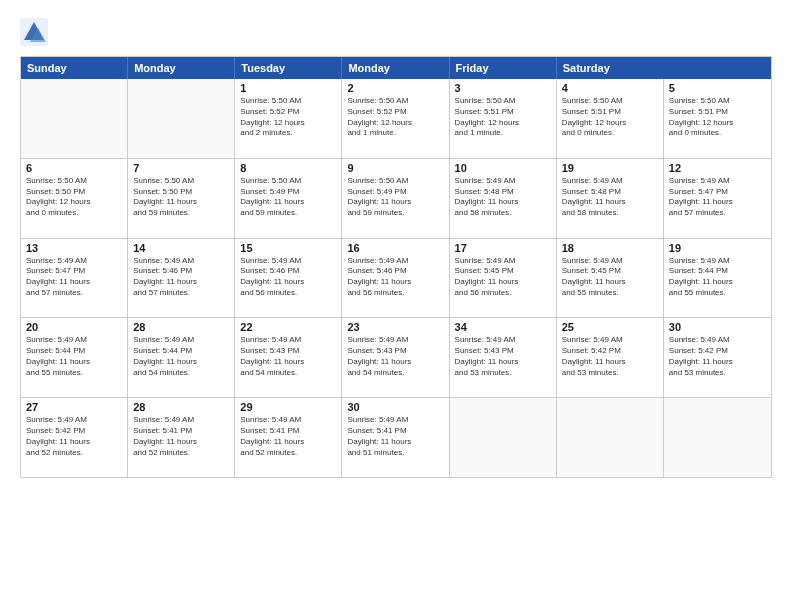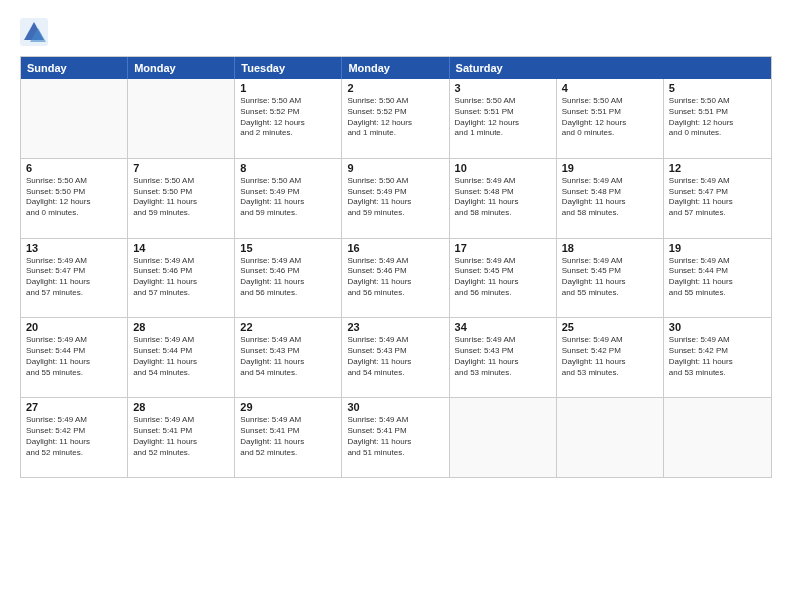--- a/index.html
+++ b/index.html
@@ -143,20 +143,21 @@
       <div class="subtitle"></div>
     </div>
   </div>
 
   <div class="calendar">
     <div class="cal-header" id="cal-header">
         <div class="cal-header-cell">Sunday</div>
         <div class="cal-header-cell">Monday</div>
         <div class="cal-header-cell">Tuesday</div>
         <div class="cal-header-cell">Monday</div>
+        <div class="cal-header-cell">Friday</div>
         <div class="cal-header-cell">Saturday</div>
       </div>
     <div class="cal-body" id="cal-body">
         <div class="cal-row">
           <div class="cal-cell empty"></div>
           <div class="cal-cell empty"></div>
           <div class="cal-cell">
             <div class="day-num">1</div>
             <div class="cell-line">Sunrise: 5:50 AM</div>
             <div class="cell-line">Sunset: 5:52 PM</div>

